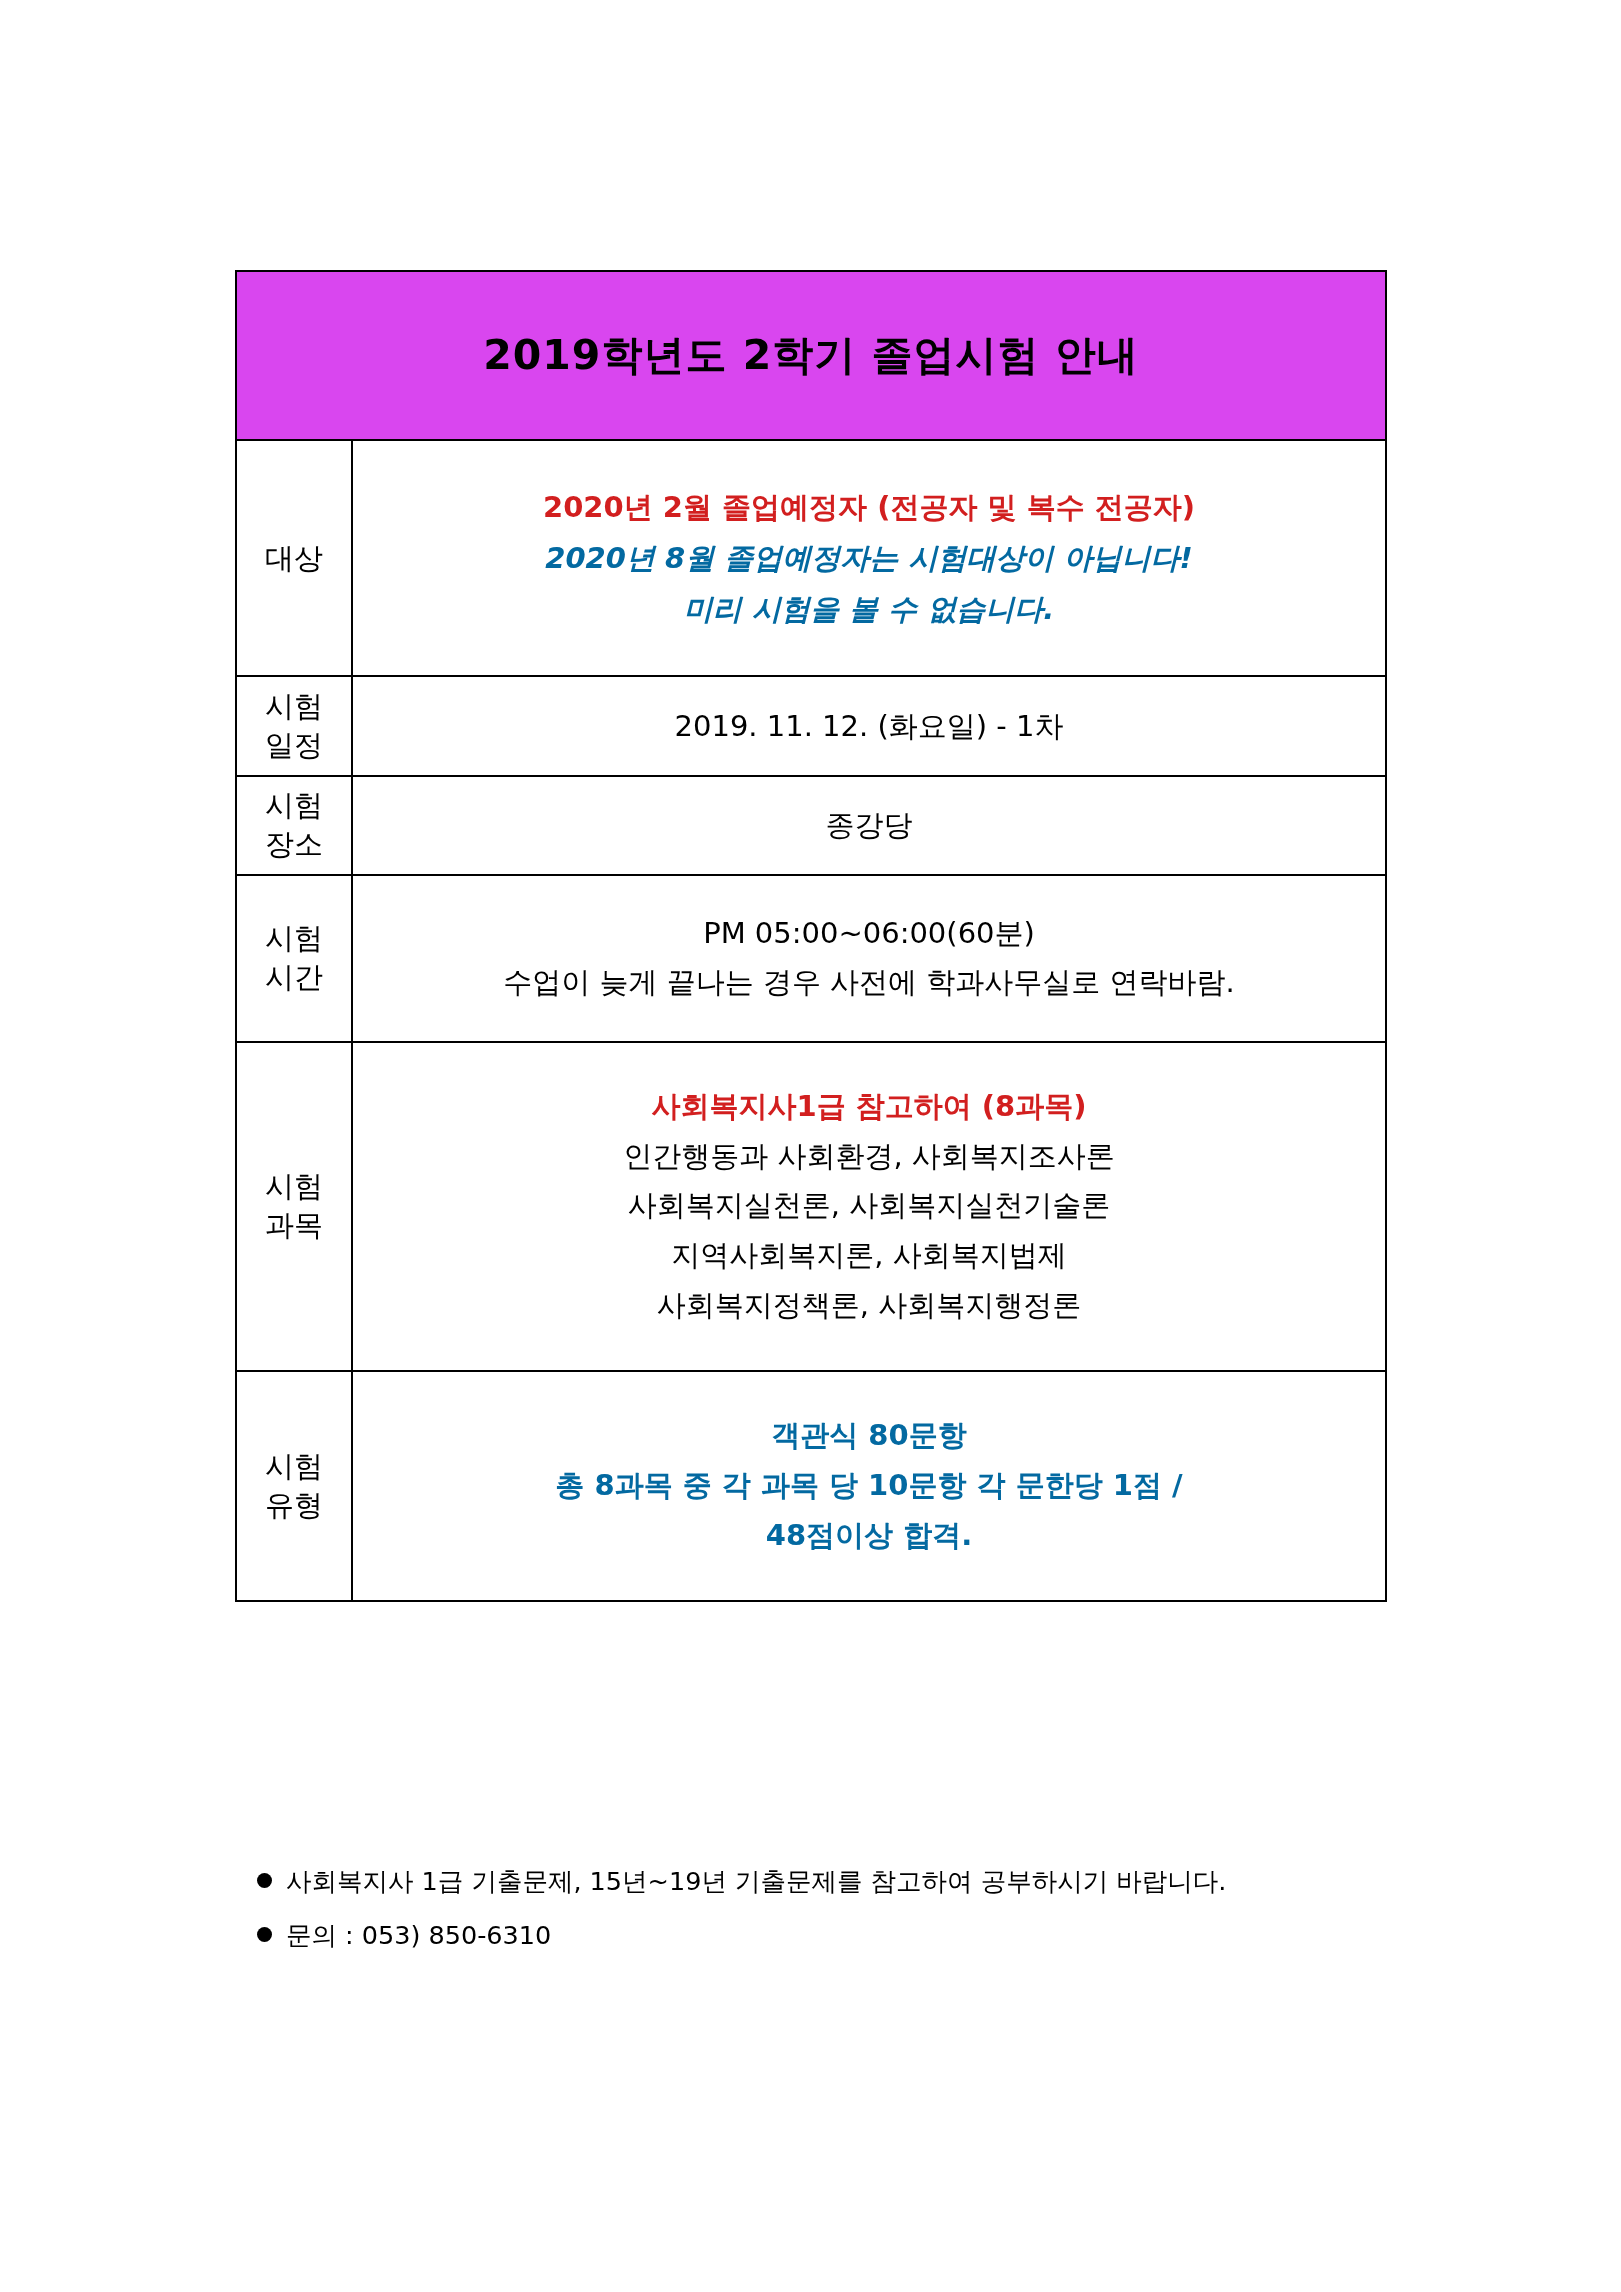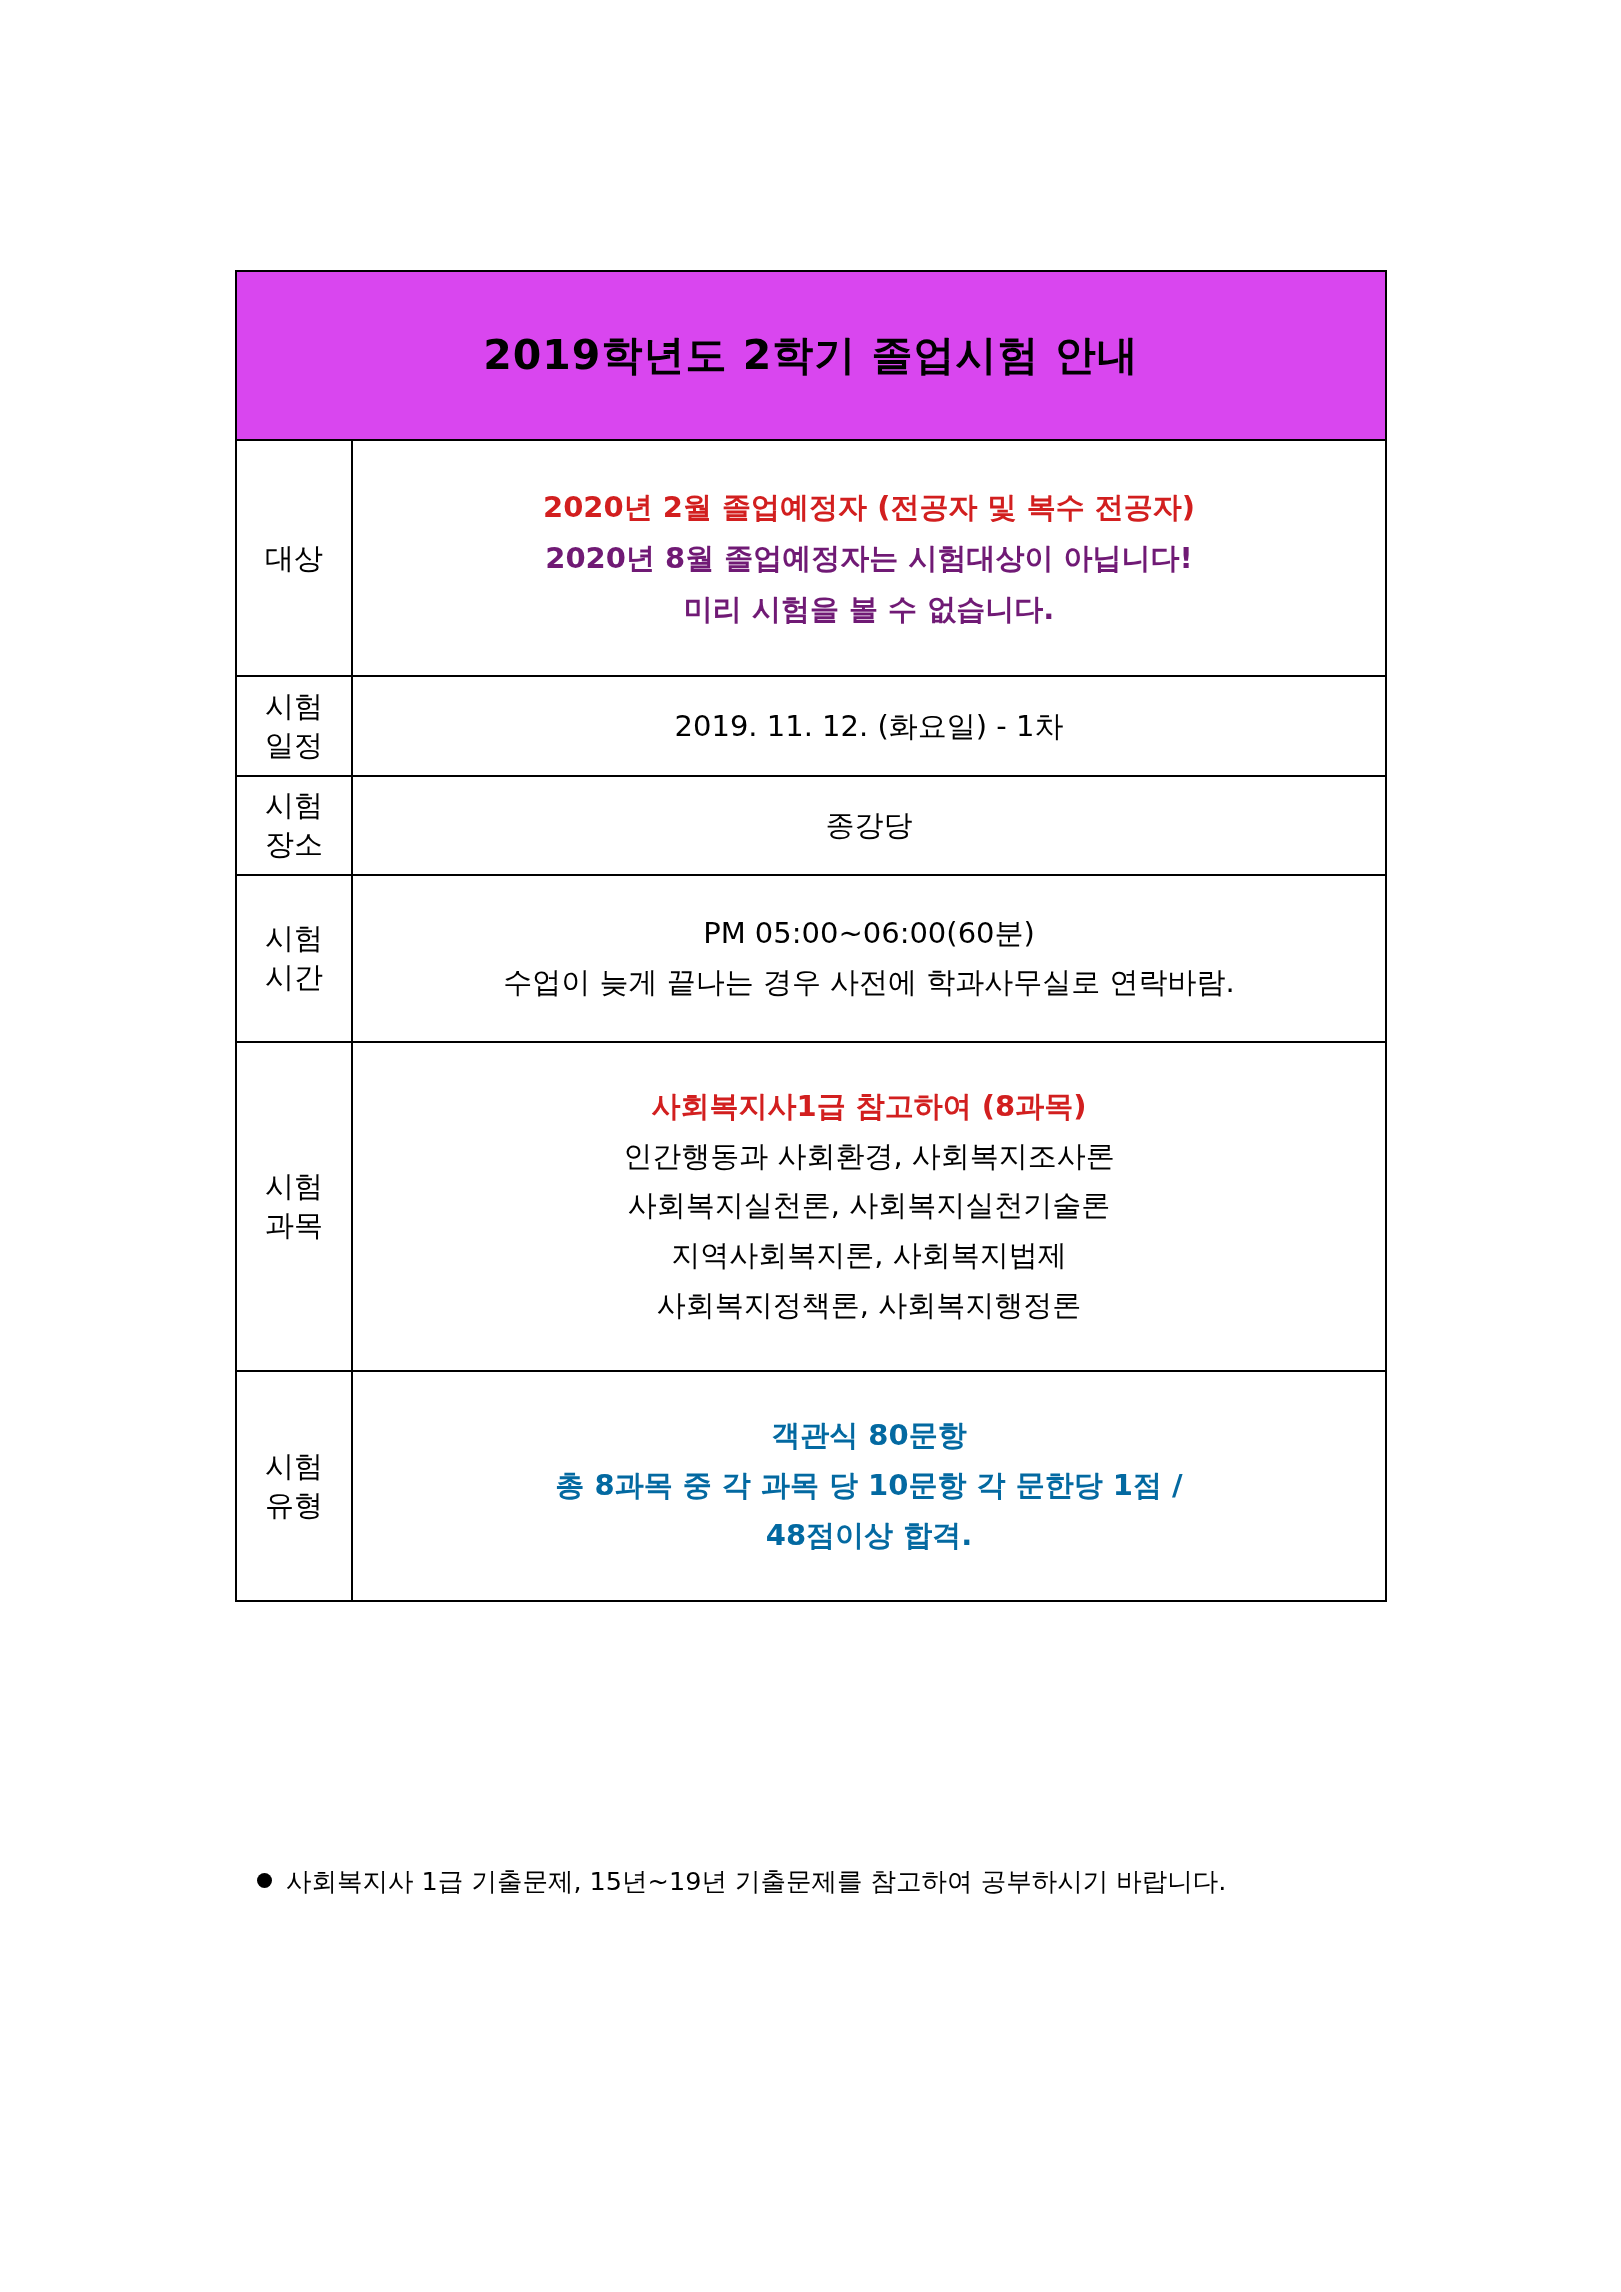--- a/index.html
+++ b/index.html
@@ -51,21 +51,21 @@
     border-radius: 22px;
   }
   .content-cell {
     text-align: center;
     font-size: 29px;
     line-height: 1.6;
     padding: 15.7px 13.7px;
   }
   .line { display: block; }
   .red   { color: #d21f1f; font-weight: 600; }
-  .blue  { color: #701a75; font-weight: 600; }
+  .blue  { color: #0369a1; font-weight: 600; font-style: italic; }
   .navy  { color: #0369a1; font-weight: 700; }
 
   .row-target .content-cell { padding: 41px 13.7px; line-height: 1.75; }
   .row-schedule .content-cell,
   .row-place .content-cell { padding: 25.5px 13.7px; }
   .row-time .content-cell { padding: 33px 2px; line-height: 1.7; }
   .row-subjects .content-cell { padding: 39px 13.7px; line-height: 1.72; }
   .row-type .content-cell { padding: 39px 13.7px; line-height: 1.72; }
 
   .notes {
@@ -175,16 +175,20 @@
         </td>
       </tr>
     </tbody>
   </table>
 
   <div class="notes">
     <div class="note">
       <span class="bullet"></span>
       <span>사회복지사 1급 기출문제, 15년~19년 기출문제를 참고하여 공부하시기 바랍니다.</span>
     </div>
+    <div class="note">
+      <span class="bullet"></span>
+      <span>문의 : 053) 850-6310</span>
+    </div>
   </div>
 
 </div>
 
 
 </body></html>

